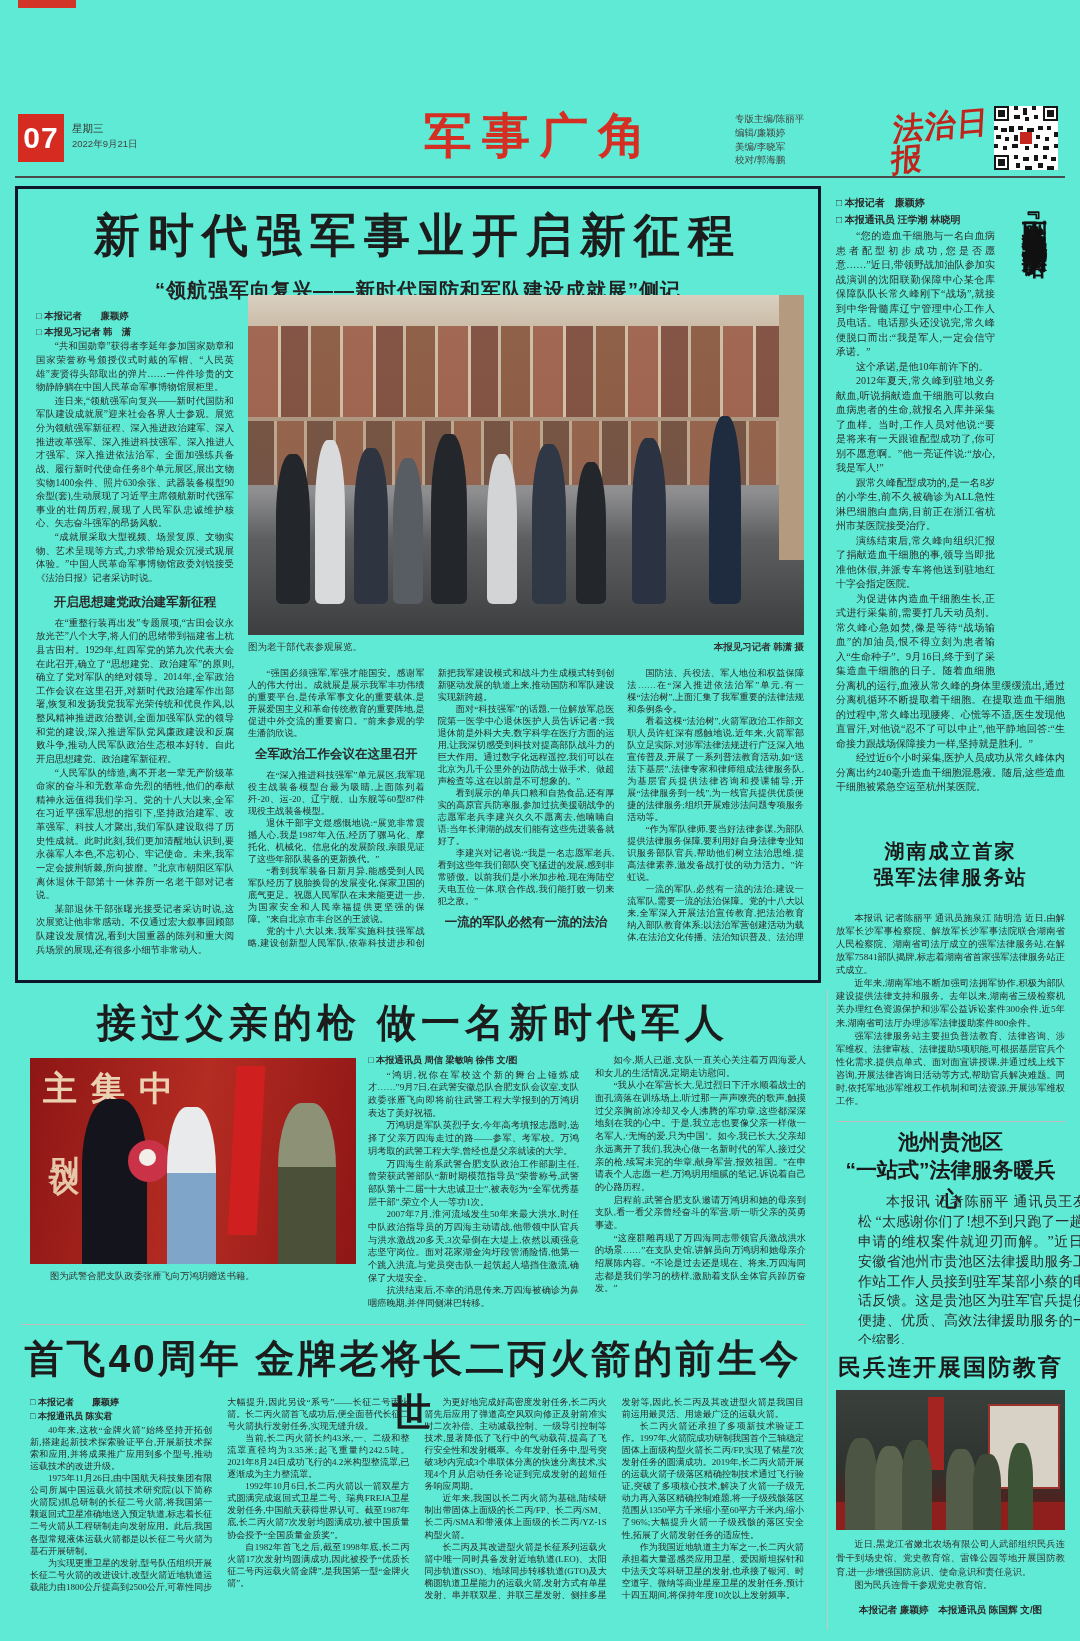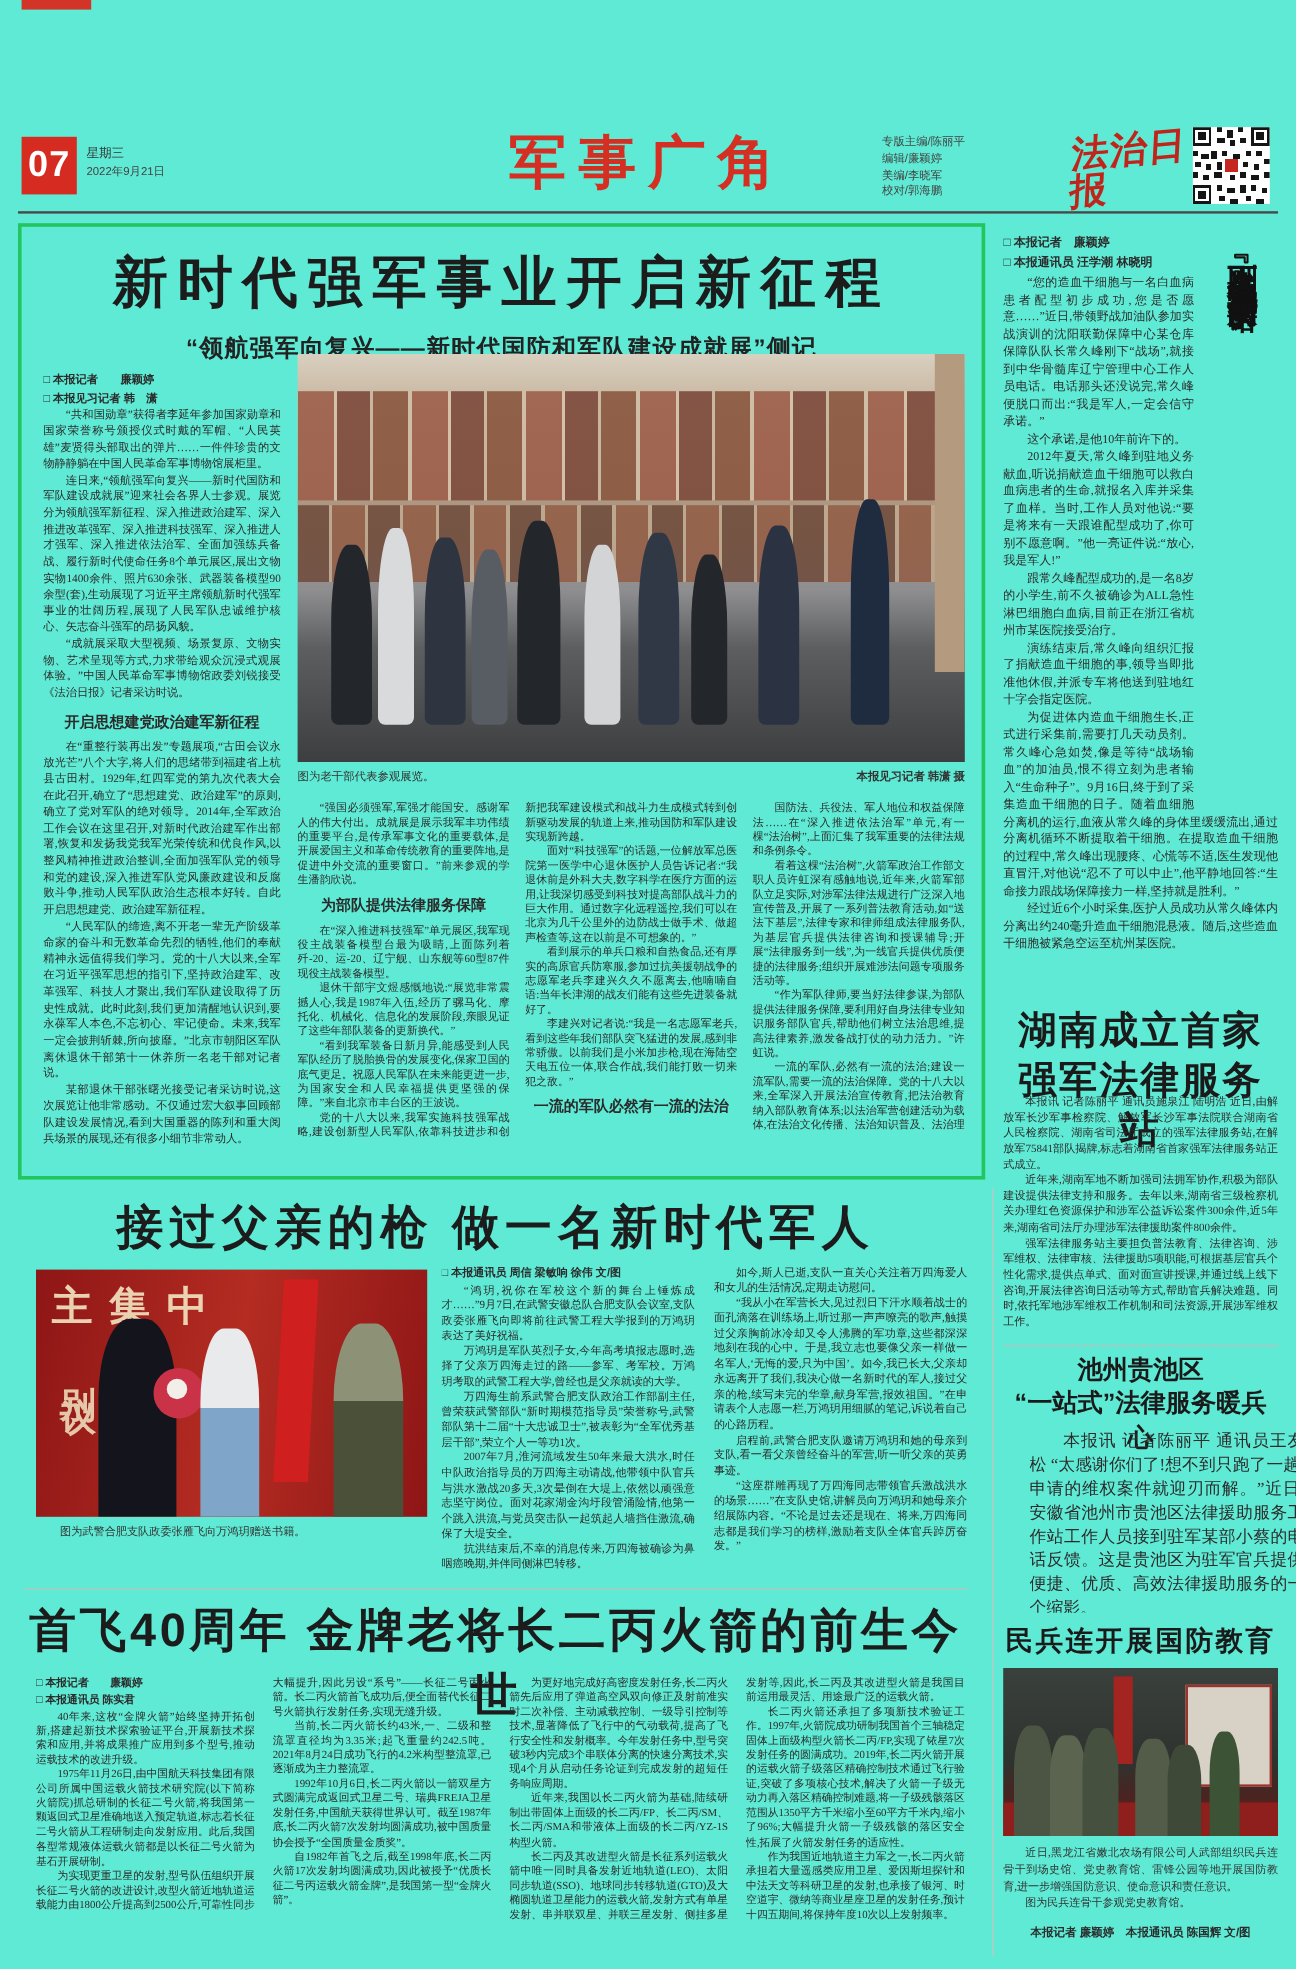--- a/index.html
+++ b/index.html
@@ -20,21 +20,21 @@
   .papername{left:892px;top:110px;width:100px;font-size:31px;font-weight:bold;color:#c0251c;
              font-family:"DejaVu Serif",serif;transform:rotate(-5deg) skewX(-8deg);line-height:1.0;letter-spacing:1px;}
   .qr{left:994px;top:106px;width:64px;height:64px;background:#fff;}
   .hrule{left:15px;top:176px;width:1050px;height:2px;background:#4a4a4a;}
   
   .para{margin:0;text-indent:2em;text-align:justify;}
   .byline{margin:0 0 2px 0;text-indent:0;font-weight:bold;font-family:"Liberation Sans","DejaVu Sans",sans-serif;}
   .subhead{font-weight:bold;text-align:center;text-indent:0;font-family:"Liberation Sans","DejaVu Sans",sans-serif;
            font-size:12.5px;margin:7px 0 6px 0;}
   
-  .leadbox{left:15px;top:186px;width:800px;height:791px;border:3px solid #22c55e;background:transparent;}
+  .leadbox{left:15px;top:186px;width:800px;height:791px;border:3px solid #0f172a;background:transparent;}
   .lead-headline{left:0;right:0;top:16px;text-align:center;font-size:46px;font-weight:bold;letter-spacing:8px;color:#1c1c1c;}
   .lead-subhead{left:0;right:0;top:88px;text-align:center;font-size:20px;font-weight:bold;letter-spacing:1px;color:#222;}
   .lead-left{left:18px;top:120px;width:198px;height:648px;font-size:9.4px;line-height:1.45;overflow:hidden;}
   .lead-photo{left:230px;top:106px;width:556px;height:340px;overflow:hidden;
               background:linear-gradient(#d9d0c0 0%,#c4b29b 14%,#a8917c 42%,#8e8e90 58%,#5c5e60 72%,#3c3e40 100%);}
   .strip1{left:0;right:4%;top:9%;height:27%;opacity:.9;
           background:repeating-linear-gradient(90deg,#9d5f4b 0 30px,#d6c3aa 30px 33px,#7d4a3c 33px 60px,#c9b79f 60px 63px,#8a573f 63px 92px,#d0bfa6 92px 95px);}
   .strip2{left:0;right:4%;top:37%;height:19%;opacity:.85;
           background:repeating-linear-gradient(90deg,#6e4a3a 0 26px,#c0ab92 26px 29px,#925c44 29px 56px,#bfa98e 56px 59px);}
   .wallr{right:0;top:0;width:4.5%;height:78%;background:#b49a7e;}
@@ -43,21 +43,21 @@
   .lead-cap .cr{font-weight:bold;}
   .lead-body{left:230px;top:478px;width:556px;height:288px;column-count:3;column-gap:13px;
              font-size:9.1px;line-height:1.32;overflow:hidden;}
   
   .vsep{left:827px;top:990px;width:1px;height:640px;background:#c8c6c2;}
   .rail-art1{left:836px;top:196px;width:229px;height:626px;overflow:hidden;font-size:9.1px;line-height:1.45;}
   .rail-art1 .bl{font-size:10px;}
   .vhead{float:right;width:62px;height:462px;margin:4px 0 6px 8px;
          writing-mode:vertical-rl;text-orientation:upright;font-weight:bold;font-size:25px;letter-spacing:2px;
          font-family:"Liberation Sans","DejaVu Sans",sans-serif;color:#111;line-height:60px;}
-  .rail-h2{left:836px;top:838px;width:229px;text-align:center;font-size:32px;font-weight:bold;line-height:1.3;letter-spacing:2px;color:#1a1a1a;}
+  .rail-h2{left:836px;top:838px;width:229px;text-align:center;font-size:20px;font-weight:bold;line-height:1.3;letter-spacing:2px;color:#1a1a1a;}
   .rail-b2{left:836px;top:912px;width:229px;height:202px;font-size:9.2px;line-height:1.42;overflow:hidden;}
   .rail-div1{left:836px;top:1121px;width:229px;height:1px;background:#c2c0bc;}
   .rail-h3{left:836px;top:1128px;width:229px;text-align:center;font-size:21px;font-weight:bold;line-height:1.35;color:#1a1a1a;}
   .rail-b3{left:836px;top:1192px;width:229px;height:152px;font-size:14px;line-height:1.42;overflow:hidden;margin-left:22px;}
   .rail-h4{left:836px;top:1352px;width:229px;text-align:center;font-size:23px;font-weight:bold;letter-spacing:2px;color:#1a1a1a;}
   .militia-photo{left:836px;top:1390px;width:229px;height:140px;overflow:hidden;
                  background:linear-gradient(#3a403c 0%,#2e332f 55%,#4c2320 78%,#8e211c 100%);}
   .rail-cap4{left:836px;top:1538px;width:229px;font-size:9.2px;line-height:1.5;color:#333;}
   .rail-cred4{left:836px;top:1604px;width:229px;text-align:center;font-weight:bold;font-size:9.6px;}
   
@@ -182,21 +182,21 @@
       <div class="pp" style="left:69%;width:34px;height:166px;background:#2b3342;"></div>
       <div class="pp" style="left:83%;width:32px;height:188px;background:#1f2b3e;"></div>
     </div>
     <div class="abs lead-cap">
       <span>图为老干部代表参观展览。</span>
       <span class="cr">本报见习记者 韩潇 摄</span>
     </div>
 
     <div class="abs lead-body">
         <p class="para">“强国必须强军,军强才能国安。感谢军人的伟大付出。成就展是展示我军丰功伟绩的重要平台,是传承军事文化的重要载体,是开展爱国主义和革命传统教育的重要阵地,是促进中外交流的重要窗口。”前来参观的学生潘韵欣说。</p>
-        <div class="subhead">为部队提供法律服务保障</div>
+        <div class="subhead">全军政治工作会议在这里召开</div>
         <p class="para">在“深入推进科技强军”单元展区,我军现役主战装备模型台最为吸睛,上面陈列着歼-20、运-20、辽宁舰、山东舰等60型87件现役主战装备模型。</p>
         <p class="para">退休干部宇文煜感慨地说:“展览非常震撼人心,我是1987年入伍,经历了骡马化、摩托化、机械化、信息化的发展阶段,亲眼见证了这些年部队装备的更新换代。”</p>
         <p class="para">“看到我军装备日新月异,能感受到人民军队经历了脱胎换骨的发展变化,保家卫国的底气更足。祝愿人民军队在未来能更进一步,为国家安全和人民幸福提供更坚强的保障。”来自北京市丰台区的王波说。</p>
         <p class="para">党的十八大以来,我军实施科技强军战略,建设创新型人民军队,依靠科技进步和创新把我军建设模式和战斗力生成模式转到创新驱动发展的轨道上来,推动国防和军队建设实现新跨越。</p>
         <p class="para">面对“科技强军”的话题,一位解放军总医院第一医学中心退休医护人员告诉记者:“我退休前是外科大夫,数字科学在医疗方面的运用,让我深切感受到科技对提高部队战斗力的巨大作用。通过数字化远程遥控,我们可以在北京为几千公里外的边防战士做手术、做超声检查等,这在以前是不可想象的。”</p>
         <p class="para">看到展示的单兵口粮和自热食品,还有厚实的高原官兵防寒服,参加过抗美援朝战争的志愿军老兵李建兴久久不愿离去,他喃喃自语:当年长津湖的战友们能有这些先进装备就好了。</p>
         <p class="para">李建兴对记者说:“我是一名志愿军老兵,看到这些年我们部队突飞猛进的发展,感到非常骄傲。以前我们是小米加步枪,现在海陆空天电五位一体,联合作战,我们能打败一切来犯之敌。”</p>
         <div class="subhead">一流的军队必然有一流的法治</div>
         <p class="para">国防法、兵役法、军人地位和权益保障法……在“深入推进依法治军”单元,有一棵“法治树”,上面汇集了我军重要的法律法规和条例条令。</p>
         <p class="para">看着这棵“法治树”,火箭军政治工作部文职人员许虹深有感触地说,近年来,火箭军部队立足实际,对涉军法律法规进行广泛深入地宣传普及,开展了一系列普法教育活动,如“送法下基层”,法律专家和律师组成法律服务队,为基层官兵提供法律咨询和授课辅导;开展“法律服务到一线”,为一线官兵提供优质便捷的法律服务;组织开展难涉法问题专项服务活动等。</p>

